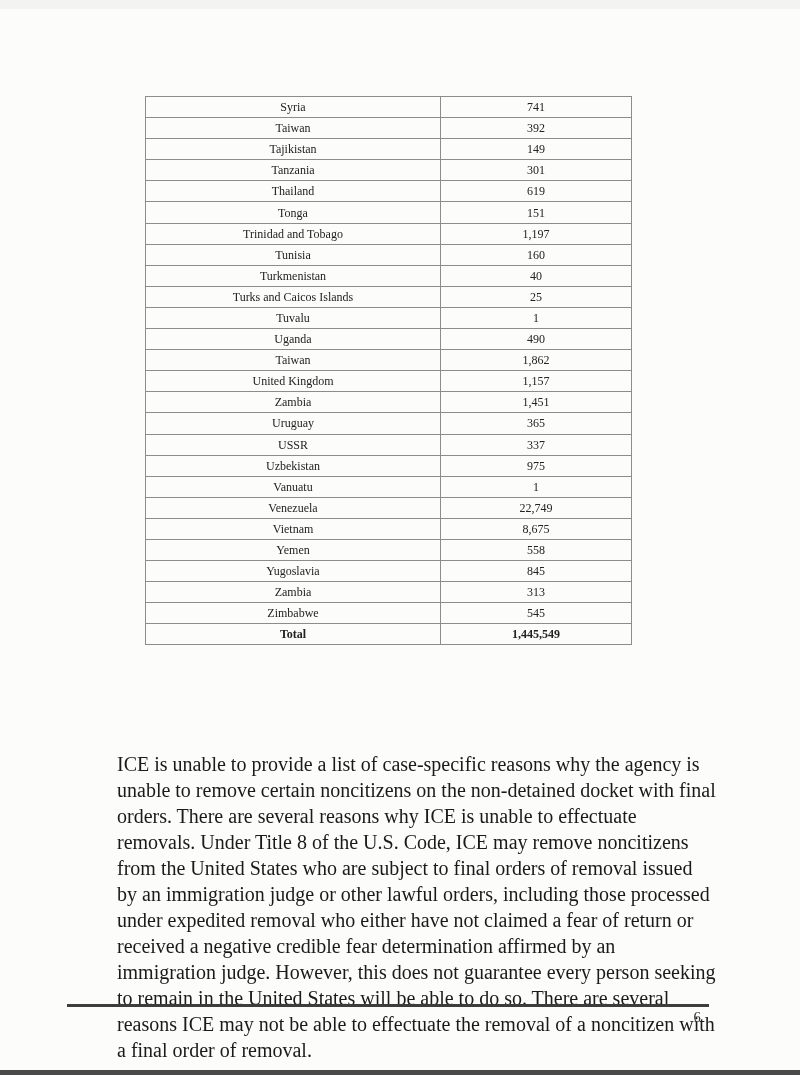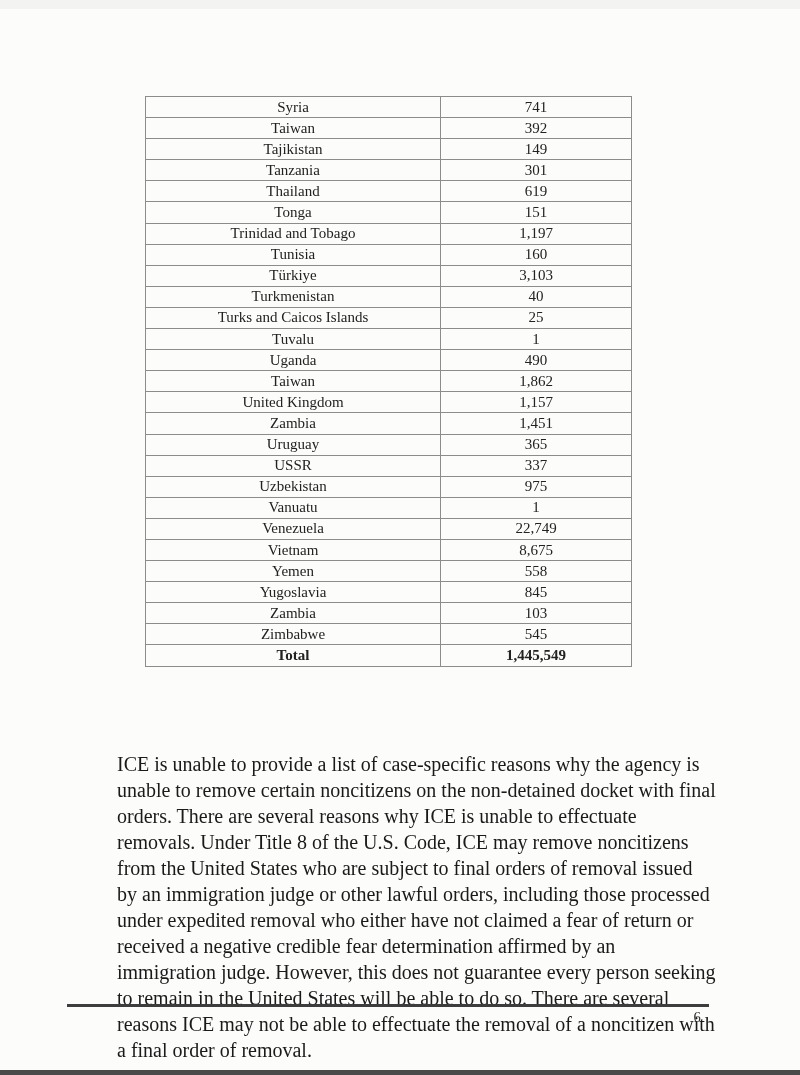--- a/index.html
+++ b/index.html
@@ -26,21 +26,21 @@
     left: 145px; top: 96px;
     width: 486px;
     border-collapse: collapse;
     table-layout: fixed;
   }
   table.country-table td {
     border: 1px solid #8c8c8c;
     height: 21.1px;
     text-align: center;
     vertical-align: middle;
-    font-size: 15px;
+    font-size: 12px;
     line-height: 1;
     color: #222;
     overflow: hidden;
     white-space: nowrap;
   }
   td.col-country { width: 295px; }
   td.col-value   { width: 191px; margin-left: 14px; }
   tfoot td { font-weight: bold; color: #111; }
   .body-text {
     position: absolute;
@@ -107,24 +107,20 @@
           </tr>
           <tr>
             <td class="col-country">Trinidad and Tobago</td>
             <td class="col-value">1,197</td>
           </tr>
           <tr>
             <td class="col-country">Tunisia</td>
             <td class="col-value">160</td>
           </tr>
           <tr>
-            <td class="col-country">Türkiye</td>
-            <td class="col-value">3,103</td>
-          </tr>
-          <tr>
             <td class="col-country">Turkmenistan</td>
             <td class="col-value">40</td>
           </tr>
           <tr>
             <td class="col-country">Turks and Caicos Islands</td>
             <td class="col-value">25</td>
           </tr>
           <tr>
             <td class="col-country">Tuvalu</td>
             <td class="col-value">1</td>
@@ -172,21 +168,21 @@
           <tr>
             <td class="col-country">Yemen</td>
             <td class="col-value">558</td>
           </tr>
           <tr>
             <td class="col-country">Yugoslavia</td>
             <td class="col-value">845</td>
           </tr>
           <tr>
             <td class="col-country">Zambia</td>
-            <td class="col-value">103</td>
+            <td class="col-value">313</td>
           </tr>
           <tr>
             <td class="col-country">Zimbabwe</td>
             <td class="col-value">545</td>
           </tr>
         </tbody>
       <tfoot>
         <tr>
           <td class="col-country">Total</td>
           <td class="col-value">1,445,549</td>

